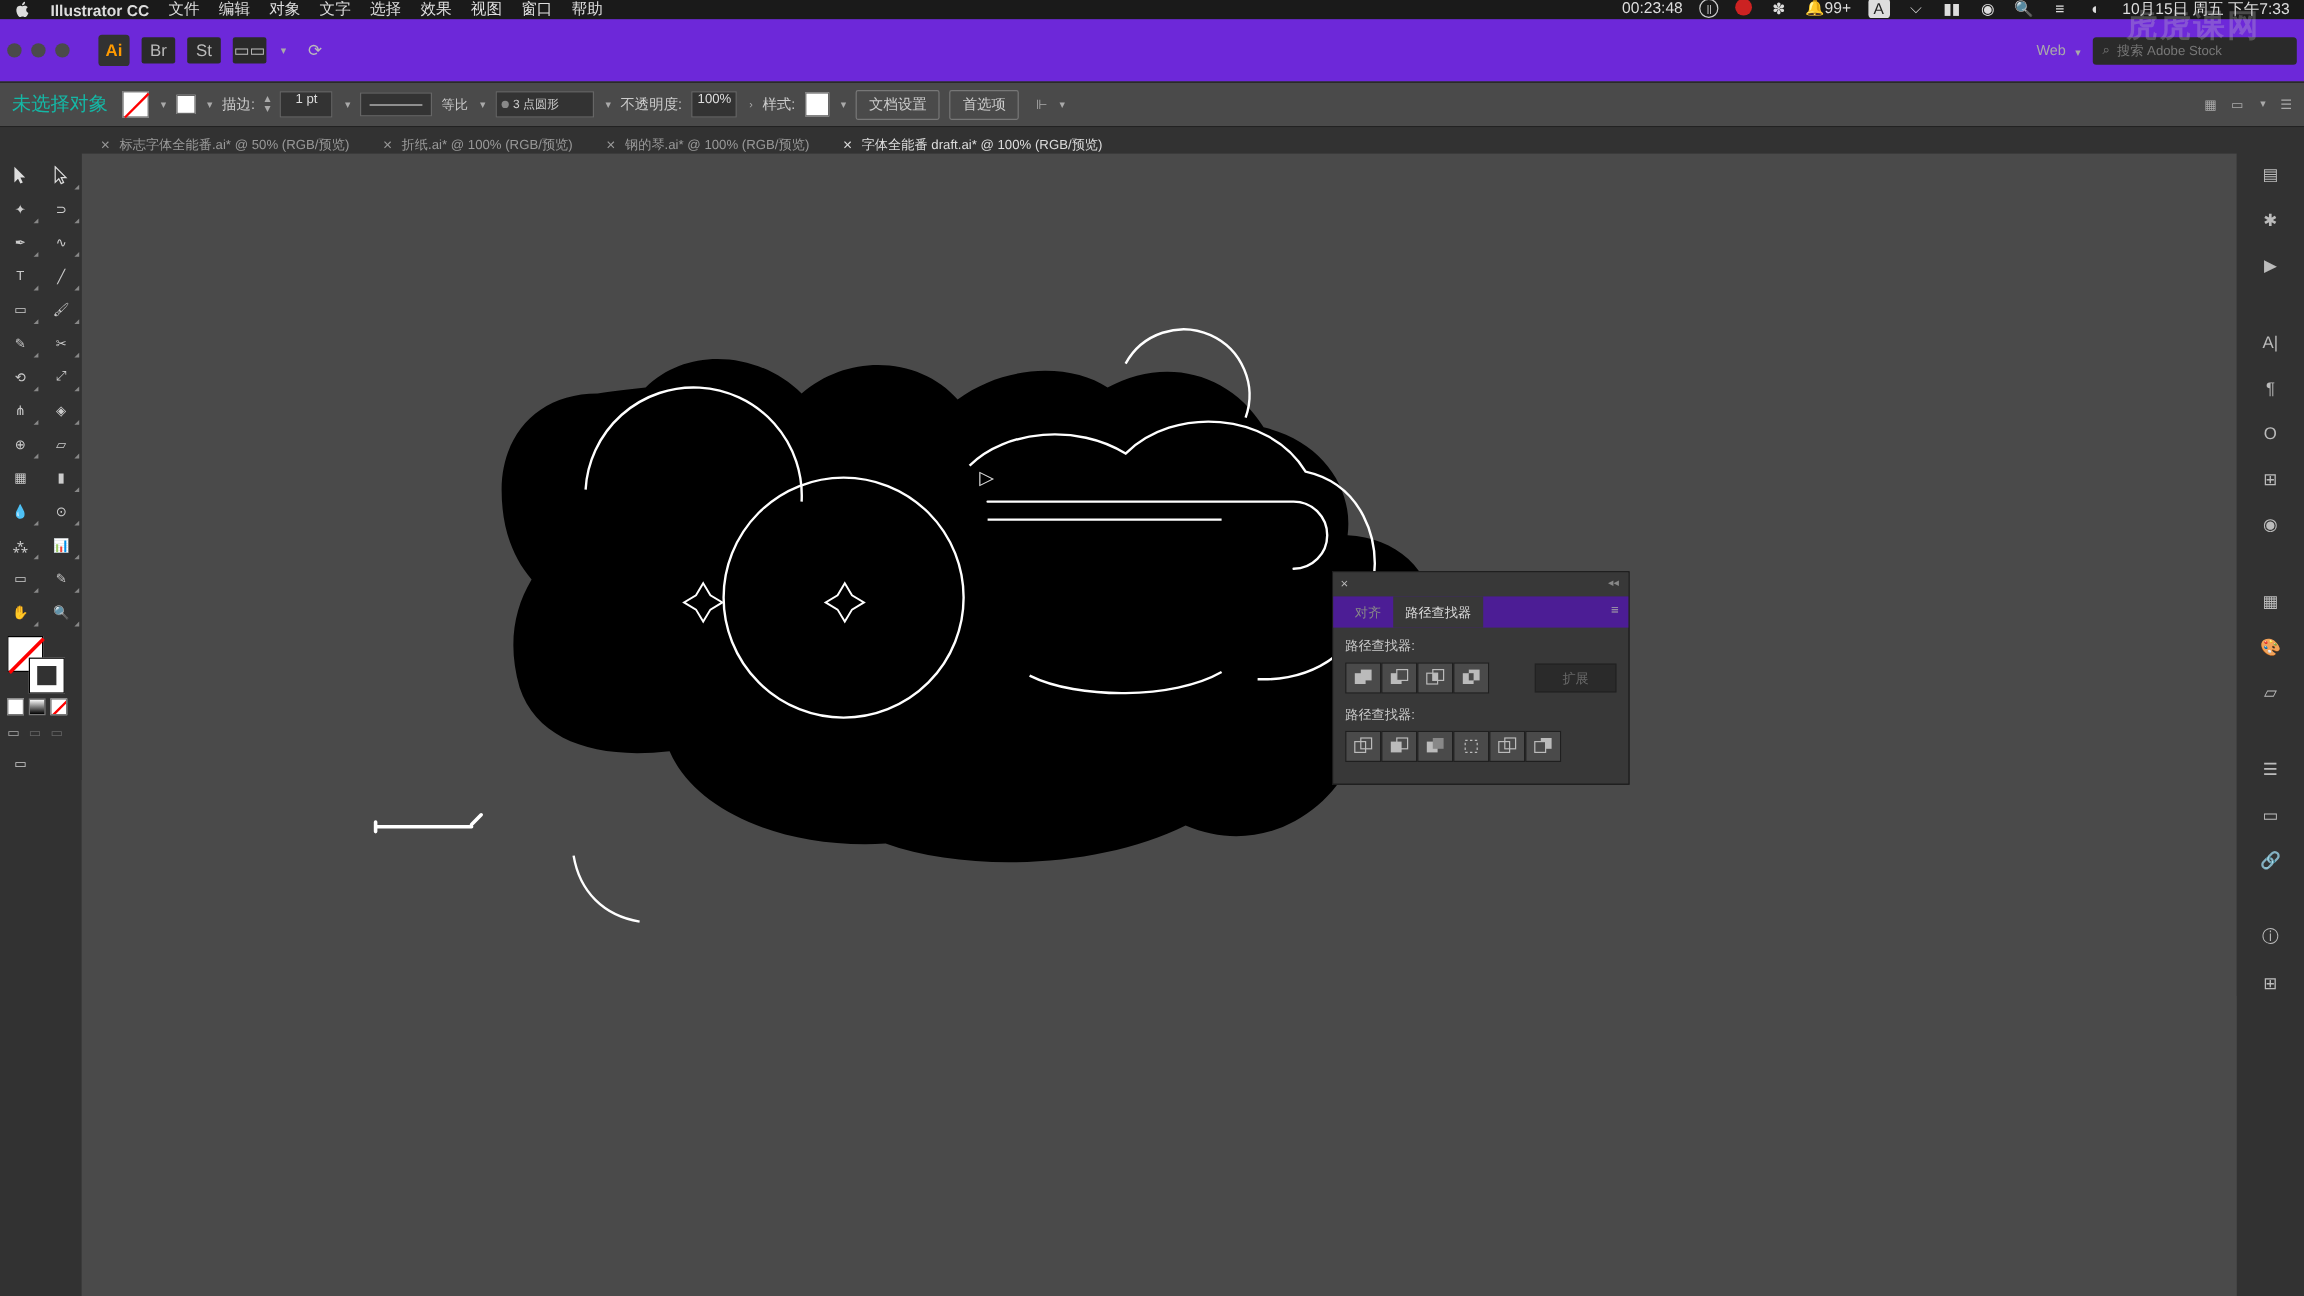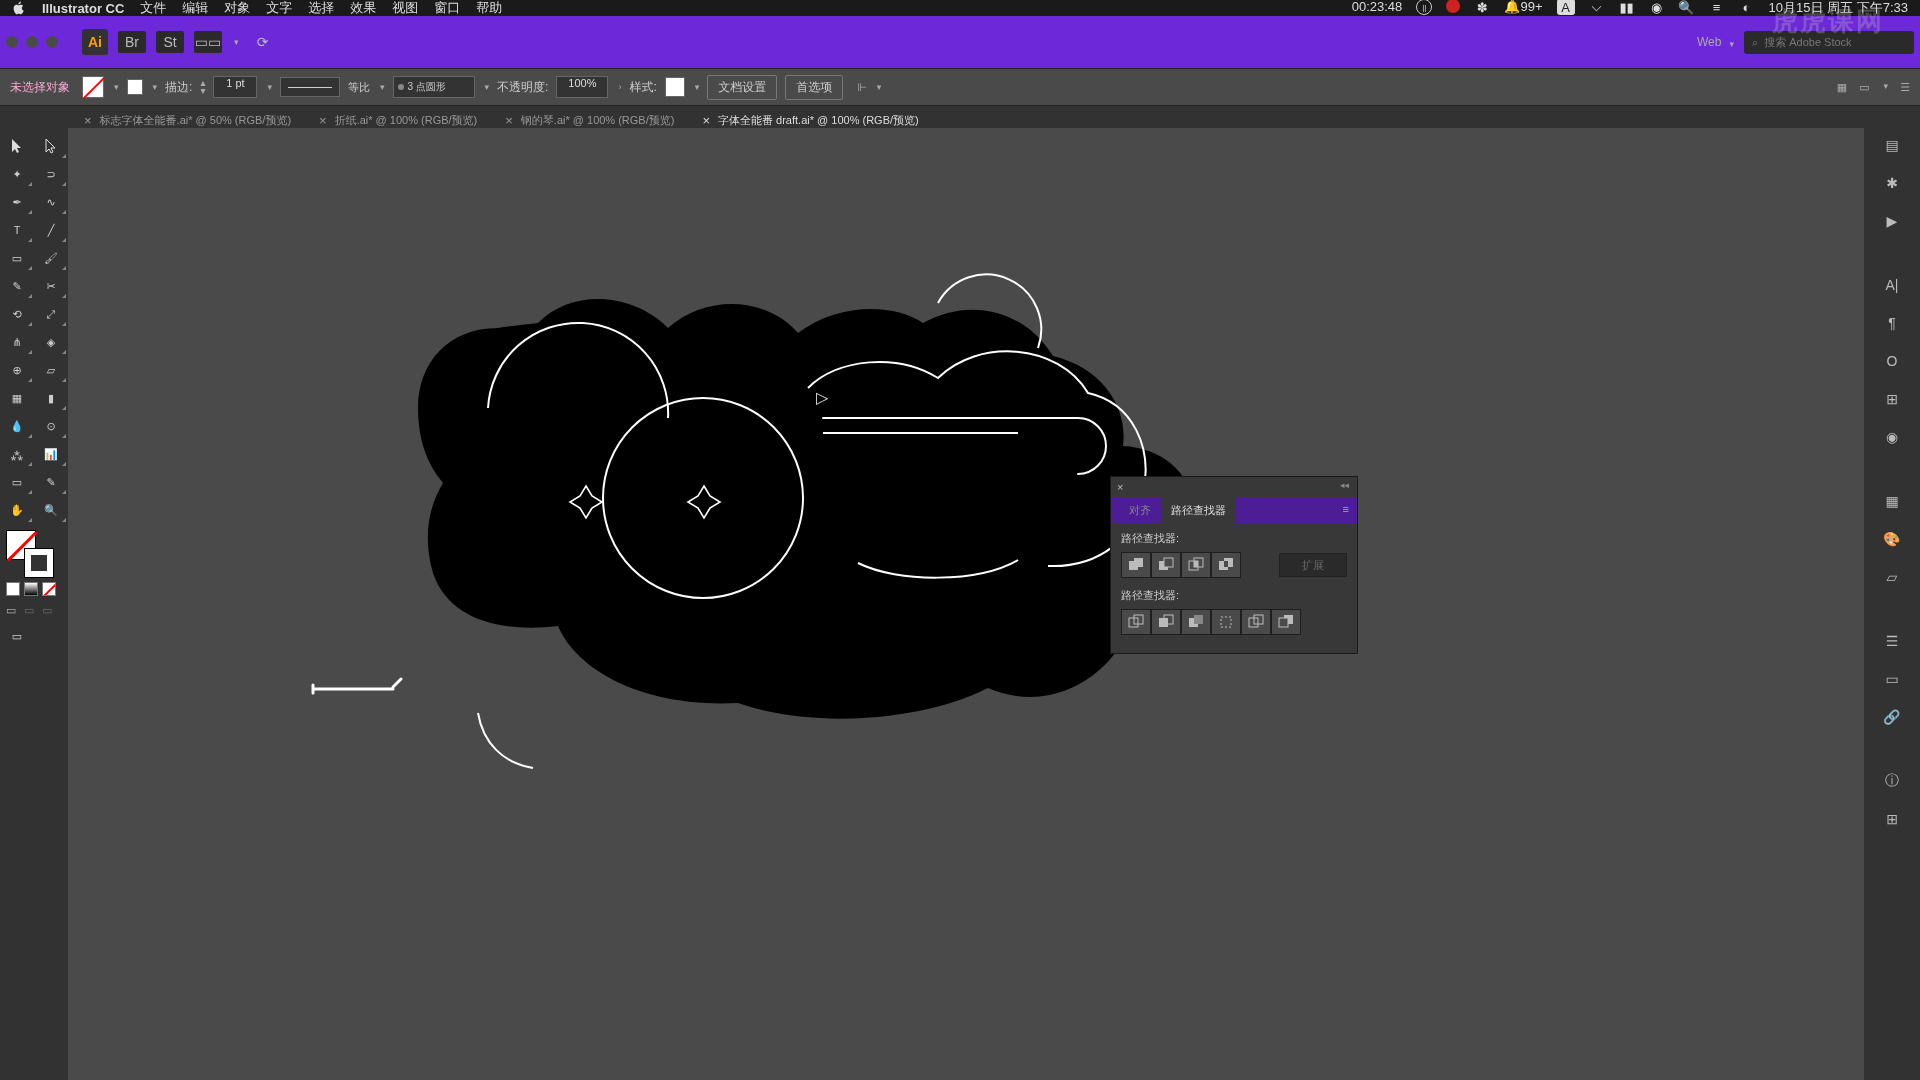--- a/index.html
+++ b/index.html
@@ -14,21 +14,21 @@
 .pause-circle{width:16px;height:16px;border:1.5px solid #ccc;border-radius:50%;display:inline-flex;align-items:center;justify-content:center;font-size:8px}
 .hdr{height:52px;background:#6d28d9;display:flex;align-items:center;padding:0 6px;gap:10px}
 .traffic{display:flex;gap:8px;margin-right:14px}
 .traffic span{width:12px;height:12px;border-radius:50%;background:#4a4a4a;display:inline-block}
 .ai-badge{width:26px;height:26px;background:#323232;color:#ff9a00;font-weight:700;font-size:14px;display:flex;align-items:center;justify-content:center;border-radius:3px}
 .hdr-btn{width:28px;height:22px;background:#2a2a2a;display:flex;align-items:center;justify-content:center;font-size:14px;color:#bbb;border-radius:2px}
 .hdr-right{margin-left:auto;display:flex;align-items:center;gap:10px}
 .doc-profile{display:flex;align-items:flex-end;gap:6px;color:#aaa;font-size:12px}
 .search-box{display:flex;align-items:center;gap:6px;background:#2a2a2a;padding:4px 8px;border-radius:3px;color:#777;width:170px}
 .ctrlbar{height:38px;background:#4a4a4a;display:flex;align-items:center;padding:0 10px;gap:8px;border-top:1px solid #222;border-bottom:1px solid #222}
-.sel-status{color:#f9a8d4;font-size:12px;margin-right:4px}
+.sel-status{color:#14b8a6;font-size:16px;margin-right:4px}
 .swatch{width:22px;height:22px;border:1px solid #666;position:relative}
 .swatch.nofill{background:#fff}
 .swatch.nofill::after{content:"";position:absolute;width:28px;height:2px;background:red;transform:rotate(-45deg);top:10px;left:-3px}
 .swatch.white{background:#fff}
 .dd-caret{font-size:9px;color:#aaa;margin-left:2px}
 .ctrl-label{font-size:12px;color:#ccc}
 .num-input{width:44px;height:22px;background:#333;border:1px solid #666;color:#ddd;text-align:center;font-size:11px}
 .stroke-preview{width:60px;height:20px;background:#333;border:1px solid #666;display:flex;align-items:center;justify-content:center}
 .stroke-preview span{width:44px;height:1px;background:#ccc;display:block}
 .profile-box{display:flex;align-items:center;width:82px;height:22px;background:#333;border:1px solid #666;padding:0 4px;gap:4px}
@@ -145,21 +145,21 @@
       <span></span>
     </div>
   <span class="ctrl-label" style="font-size:11px">等比</span>
     <span class="dd-caret">▾</span>
   <div class="profile-box">
       <span style="width:6px;height:6px;border-radius:50%;background:#888"></span>
       <span style="font-size:10px;color:#ccc">3 点圆形</span>
     </div>
     <span class="dd-caret">▾</span>
   <span class="ctrl-label">不透明度:</span>
-  <div class="num-input" style="width:52px">100%</div>
+  <div class="num-input" style="width:38px">100%</div>
   <span class="dd-caret">›</span>
   <span class="ctrl-label">样式:</span>
   <div class="swatch white" style="width:20px;height:20px"></div>
     <span class="dd-caret">▾</span>
   <button class="btn-outline">文档设置</button>
   <button class="btn-outline">首选项</button>
   <span style="margin-left:6px;color:#aaa">⊩</span>
     <span class="dd-caret">▾</span>
   <div style="margin-left:auto;display:flex;gap:12px;color:#aaa">
     <span>▦</span>

